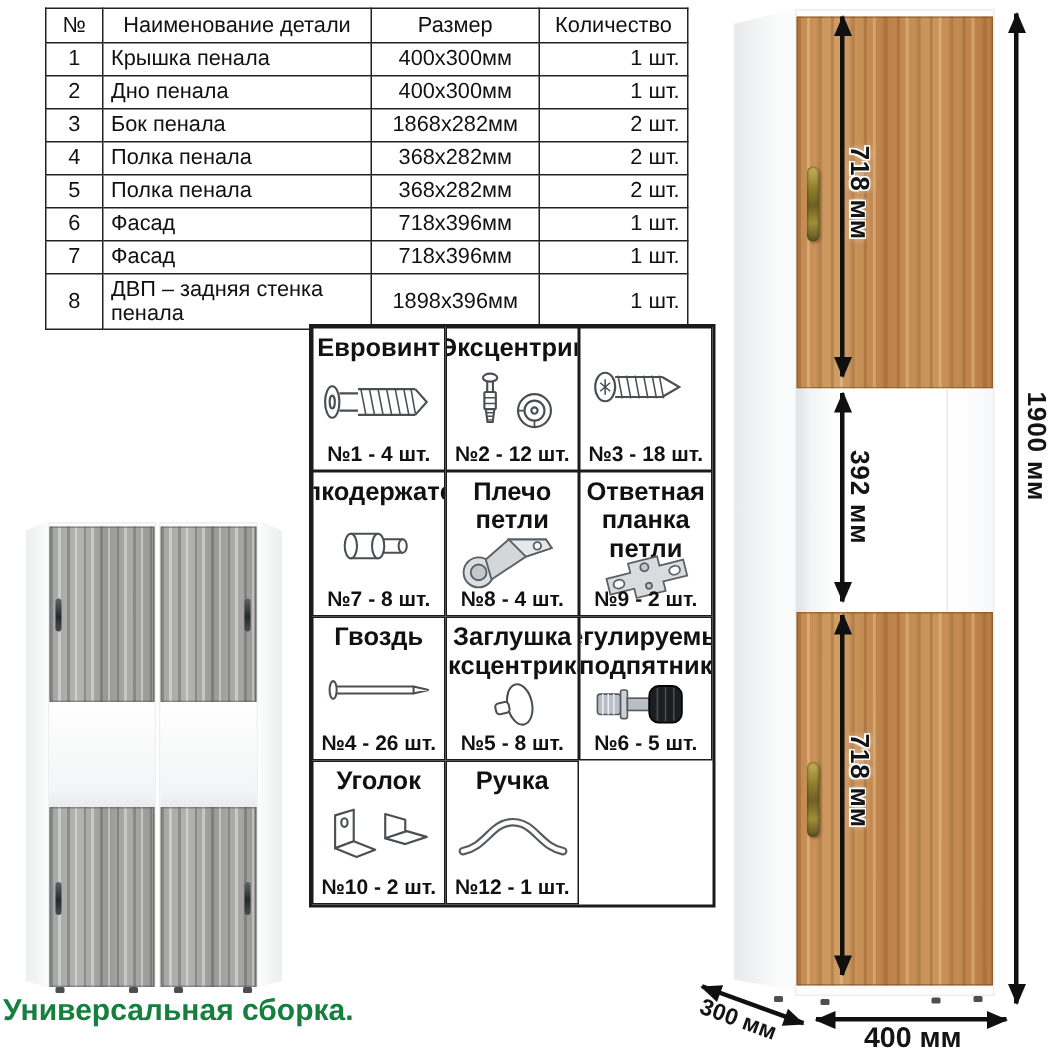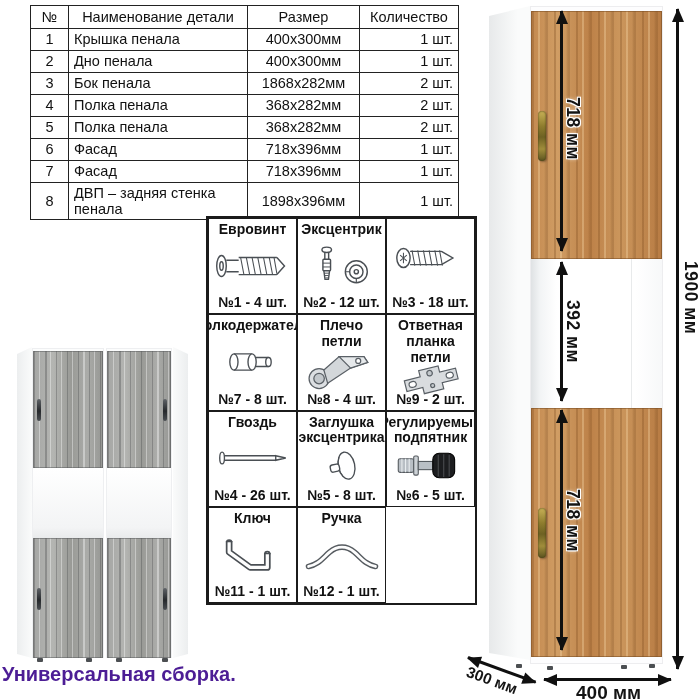--- a/index.html
+++ b/index.html
@@ -17,21 +17,21 @@
   td.c-size,th.c-size{width:101px;text-align:center;}
   td.c-qty,th.c-qty{width:88px;text-align:right;}
   tr.tall td{height:36px;}
 
   
   .hw{position:absolute;left:206px;top:216px;width:271px;height:389px;box-sizing:border-box;
       border:2px solid #1b1b1b;display:grid;grid-template-columns:repeat(3,1fr);
       grid-template-rows:repeat(4,1fr);background:#fff;}
   .cell{border:1px solid #1b1b1b;display:flex;flex-direction:column;align-items:center;
       justify-content:space-between;padding:3px 2px 3px;box-sizing:border-box;overflow:hidden;}
-  .hw-title{font-weight:700;font-size:14px;text-align:center;line-height:1.12;}
+  .hw-title{font-weight:700;font-size:17px;text-align:center;line-height:1.12;}
   .hw-count{font-weight:700;font-size:14px;white-space:nowrap;}
   .hw-ic{flex:1;display:flex;align-items:center;justify-content:center;width:100%;min-height:0;}
   .hw-ic svg{max-height:42px;}
 
   
   .oak{background:
     repeating-linear-gradient(90deg, rgba(122,74,30,.30) 0 2px, rgba(122,74,30,0) 2px 6px,
       rgba(255,230,185,.30) 6px 8px, rgba(255,230,185,0) 8px 12px,
       rgba(100,58,20,.20) 14px 16px, rgba(0,0,0,0) 16px 22px),
     linear-gradient(90deg,#c48a50,#d09d64 20%,#bd8148 45%,#cb965c 68%,#b87c44 100%);
@@ -84,21 +84,21 @@
   .harr::before,.harr::after{content:"";position:absolute;top:50%;transform:translateY(-50%);
       width:0;height:0;border-top:6px solid transparent;border-bottom:6px solid transparent;}
   .harr::before{left:-1px;border-right:14px solid #101010;}
   .harr::after{right:-1px;border-left:14px solid #101010;}
   .vdim{position:absolute;writing-mode:vertical-rl;font-weight:700;font-size:17.5px;color:#141414;
       letter-spacing:.5px;white-space:nowrap;
       text-shadow:-1px -1px 0 #fff,1px -1px 0 #fff,-1px 1px 0 #fff,1px 1px 0 #fff,0 0 4px #fff;}
   .hdim{position:absolute;font-weight:700;font-size:19px;color:#141414;white-space:nowrap;
       text-shadow:-1px -1px 0 #fff,1px -1px 0 #fff,-1px 1px 0 #fff,1px 1px 0 #fff;}
 
-  .caption{position:absolute;left:2px;top:663px;font-size:20px;font-weight:700;color:#4c1d95;}
+  .caption{position:absolute;left:2px;top:663px;font-size:20px;font-weight:700;color:#15803d;}
 
   .icon{stroke:#4a4f54;stroke-width:1.5;fill:#fff;}
 </style>
 </head>
 <body>
 
 <div class="sheet">
 
   <table class="parts">
     <thead>
@@ -299,34 +299,36 @@
           <rect x="22" y="11" width="5" height="21" rx="1.5" fill="#cdd2d6"></rect>
           <rect x="27" y="17" width="16" height="9" fill="#b9bfc5"></rect>
           <rect x="43" y="8" width="24" height="27" rx="7" fill="#1c1d1f" stroke="#000"></rect>
           <path d="M49 9.5 v24 M55 9 v25 M61 9.5 v24" stroke="#4a4c4f" fill="none"></path>
         </g>
           </svg>
       </div>
       <div class="hw-count">№6 - 5 шт.</div>
     </div>
 
-
-    <div class="cell">
-      <div class="hw-title">Ключ</div>
+    <div class="cell">
+      <div class="hw-title">Уголок</div>
       <div class="hw-ic">
         <svg viewBox="0 0 82 44" width="80" height="42">
-            <g fill="none">
-          <path d="M16 9 v10 l22 16 h18 v-14" stroke="#4a4f54" stroke-width="7" stroke-linecap="round" stroke-linejoin="round"></path>
-          <path d="M16 9 v10 l22 16 h18 v-14" stroke="#fdfdfd" stroke-width="3.4" stroke-linecap="round" stroke-linejoin="round"></path>
-          <path d="M12.5 8 h7 M52.5 20.5 h7" stroke="#4a4f54" stroke-width="1.4"></path>
-        </g>
-          </svg>
-      </div>
-      <div class="hw-count">№11 - 1 шт.</div>
-    </div>
+            <g class="icon" stroke-width="1.4" stroke-linejoin="round">
+          <path d="M10 9 l13 -4 v22 l-13 5 z"></path>
+          <ellipse cx="16.5" cy="14" rx="2.2" ry="3"></ellipse>
+          <path d="M10 32 l13 -5 l15 6 l-13 5 z"></path>
+          <path d="M45 8 l14 4 v17 l-14 -4 z"></path>
+          <path d="M45 25 l14 4 l15 -5 l-14 -4 z"></path>
+        </g>
+          </svg>
+      </div>
+      <div class="hw-count">№10 - 2 шт.</div>
+    </div>
+
 
     <div class="cell">
       <div class="hw-title">Ручка</div>
       <div class="hw-ic">
         <svg viewBox="0 0 82 44" width="80" height="42">
             <g fill="none">
           <path d="M6 34 C16 32 20 26 28 19 C36 12 46 12 54 19 C62 26 66 32 76 34" stroke="#565b60" stroke-width="6" stroke-linecap="round"></path>
           <path d="M6 34 C16 32 20 26 28 19 C36 12 46 12 54 19 C62 26 66 32 76 34" stroke="#fdfdfd" stroke-width="3" stroke-linecap="round"></path>
         </g>
           </svg>

